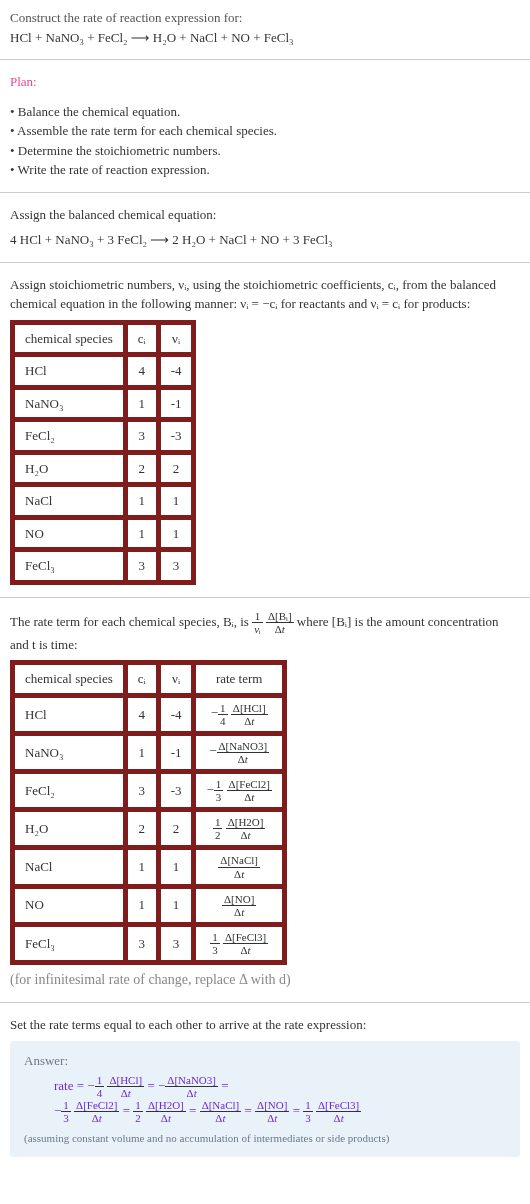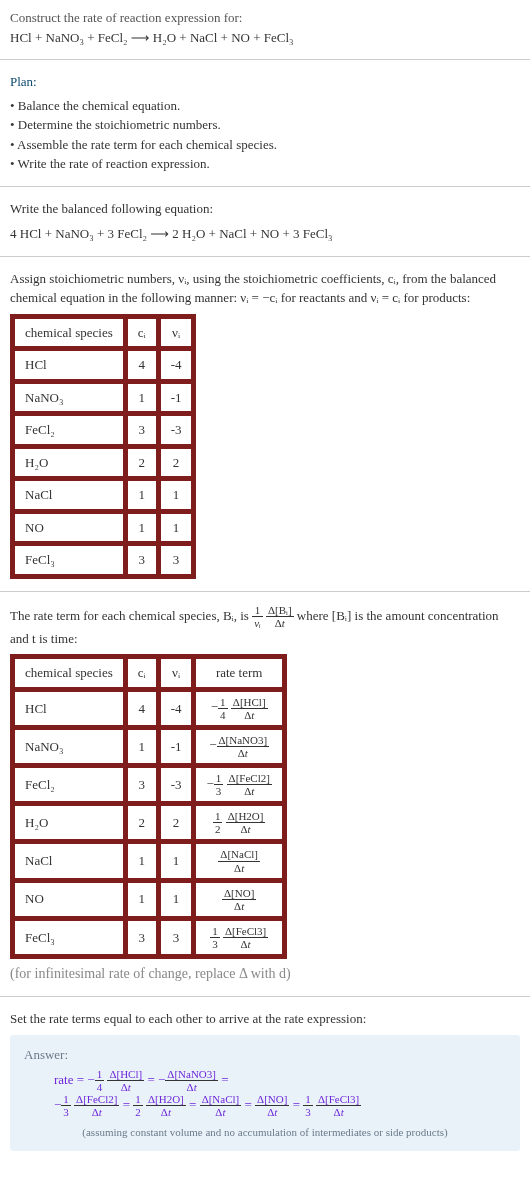--- a/index.html
+++ b/index.html
@@ -17,21 +17,21 @@
     .divider {
       border: none;
       border-top: 1px solid #ccc;
       margin: 4px 0;
     }
     .prompt-text { color: #555; }
     .equation {
       font-family: 'Times New Roman', serif;
       color: #333;
     }
-    .plan-title { color: #0c4a6e; margin-bottom: 4px; }
+    .plan-title { color: #ec4899; margin-bottom: 10px; }
     .plan-item { color: #333; }
     .narrative { color: #333; margin-bottom: 6px; }
     table.stoich {
       border-collapse: collapse;
       margin-top: 4px;
     }
     table.stoich th, table.stoich td {
       border: 5px solid #7f1d1d;
       padding: 4px 10px;
       text-align: center;
@@ -50,21 +50,21 @@
       margin: 4px 0 18px 0;
     }
     .answer-label { color: #6a7a8a; margin-bottom: 4px; }
     .answer-content {
       color: #6d28d9;
       padding-left: 30px;
     }
     .answer-note {
       color: #6a7a8a;
       font-size: 11px;
-      text-align: center;
+      text-align: left;
       margin-top: 6px;
     }
     .frac {
       display: inline-block;
       vertical-align: middle;
       text-align: center;
       font-size: 11px;
       line-height: 1.1;
     }
     .frac .num { display: block; border-bottom: 1px solid #333; padding: 0 2px; }
@@ -77,28 +77,28 @@
 
 <div class="section">
   <div class="prompt-text">Construct the rate of reaction expression for:</div>
   <div class="equation">HCl + NaNO₃ + FeCl₂ ⟶ H₂O + NaCl + NO + FeCl₃</div>
 </div>
 <hr class="divider">
 
 <div class="section">
   <div class="plan-title">Plan:</div>
   <div class="plan-item">• Balance the chemical equation.</div>
+  <div class="plan-item">• Assemble the rate term for each chemical species.</div>
   <div class="plan-item">• Determine the stoichiometric numbers.</div>
-  <div class="plan-item">• Assemble the rate term for each chemical species.</div>
   <div class="plan-item">• Write the rate of reaction expression.</div>
 </div>
 <hr class="divider">
 
 <div class="section">
-  <div class="narrative">Write the balanced following equation:</div>
+  <div class="narrative">Assign the balanced chemical equation:</div>
   <div class="equation">4 HCl + NaNO₃ + 3 FeCl₂ ⟶ 2 H₂O + NaCl + NO + 3 FeCl₃</div>
 </div>
 <hr class="divider">
 
 <div class="section">
   <div class="narrative">Assign stoichiometric numbers, νᵢ, using the stoichiometric coefficients, cᵢ, from the balanced chemical equation in the following manner: νᵢ = −cᵢ for reactants and νᵢ = cᵢ for products:</div>
   <table class="stoich">
     <tbody>
         <tr>
       <th class="left">chemical species</th>

